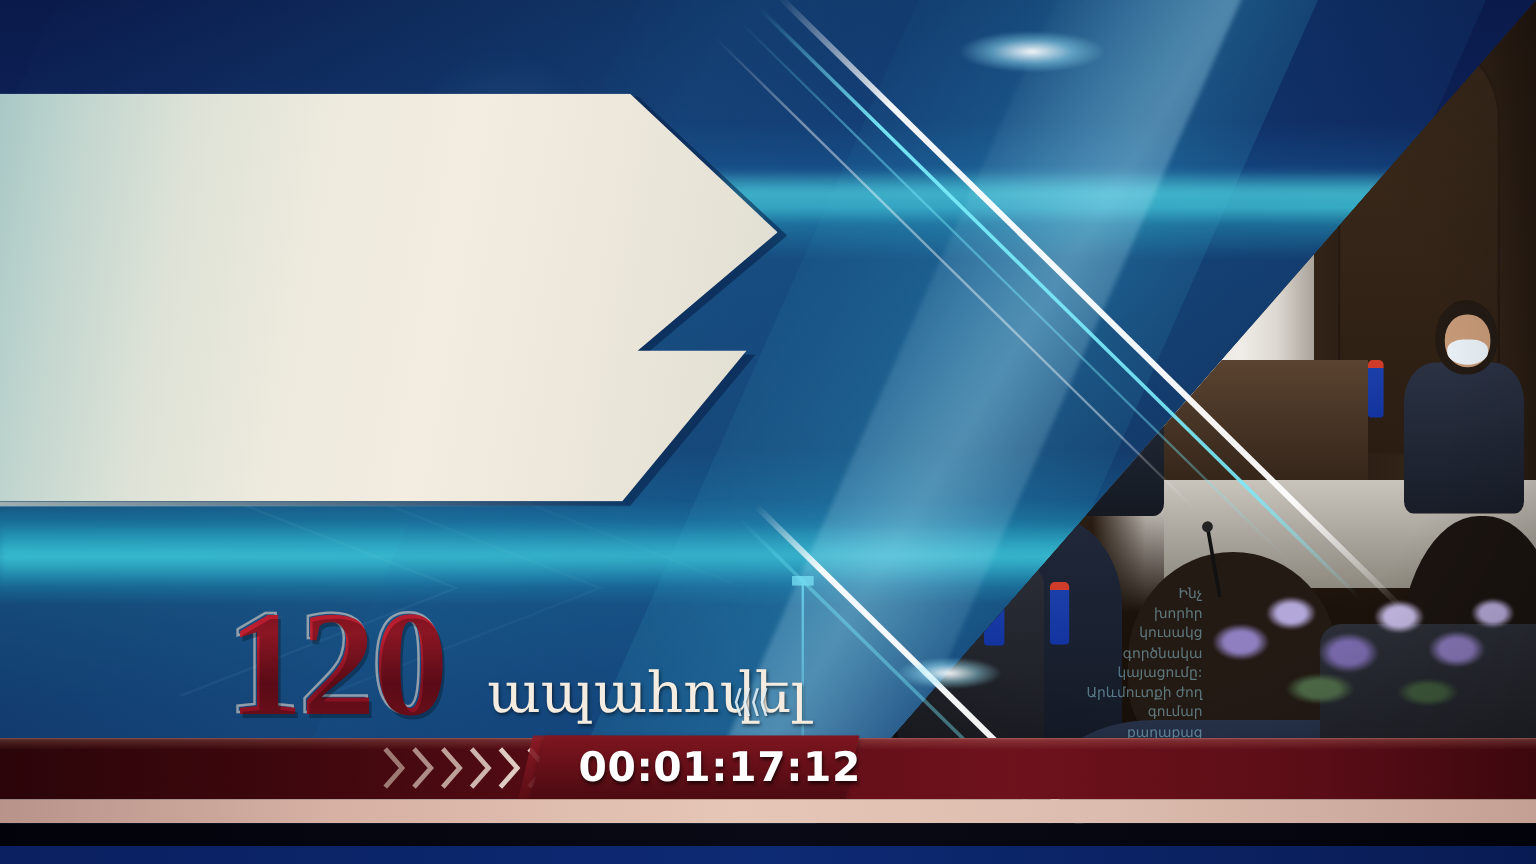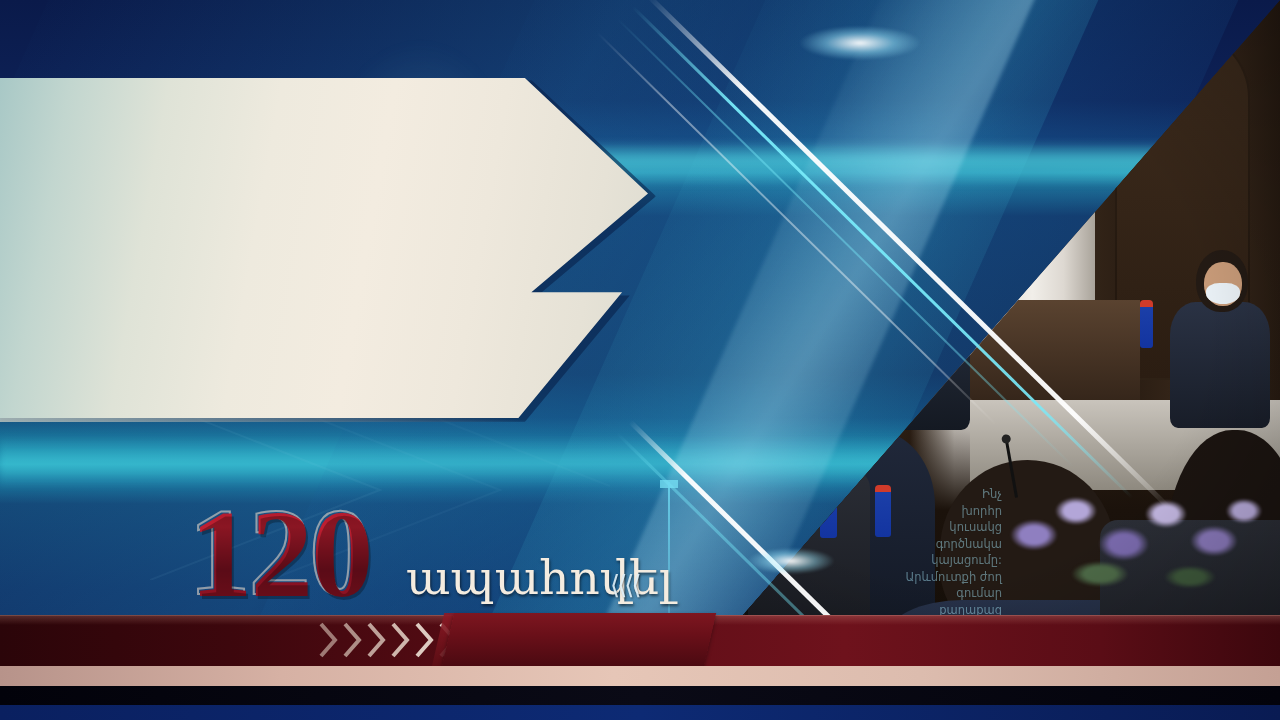--- a/index.html
+++ b/index.html
@@ -418,18 +418,19 @@
     <svg class="chev" viewBox="0 0 22 38">
         <path d="M3 3 L17 19 L3 35" fill="none" stroke="#f8efe4" stroke-width="4" opacity=".94"></path>
       </svg>
     <svg class="chev" viewBox="0 0 22 38">
         <path d="M3 3 L17 19 L3 35" fill="none" stroke="#fbf3ea" stroke-width="4"></path>
       </svg>
   </div>
 
   <div class="timer-plate2"></div>
   <div class="timer-plate"></div>
+  <div class="timer-text">00:01:17:12</div>
 
   <div class="bar-peach"></div>
   <div class="bar-black"></div>
   <div class="bar-navy"></div>
 
 </div>
 
 </body></html>

